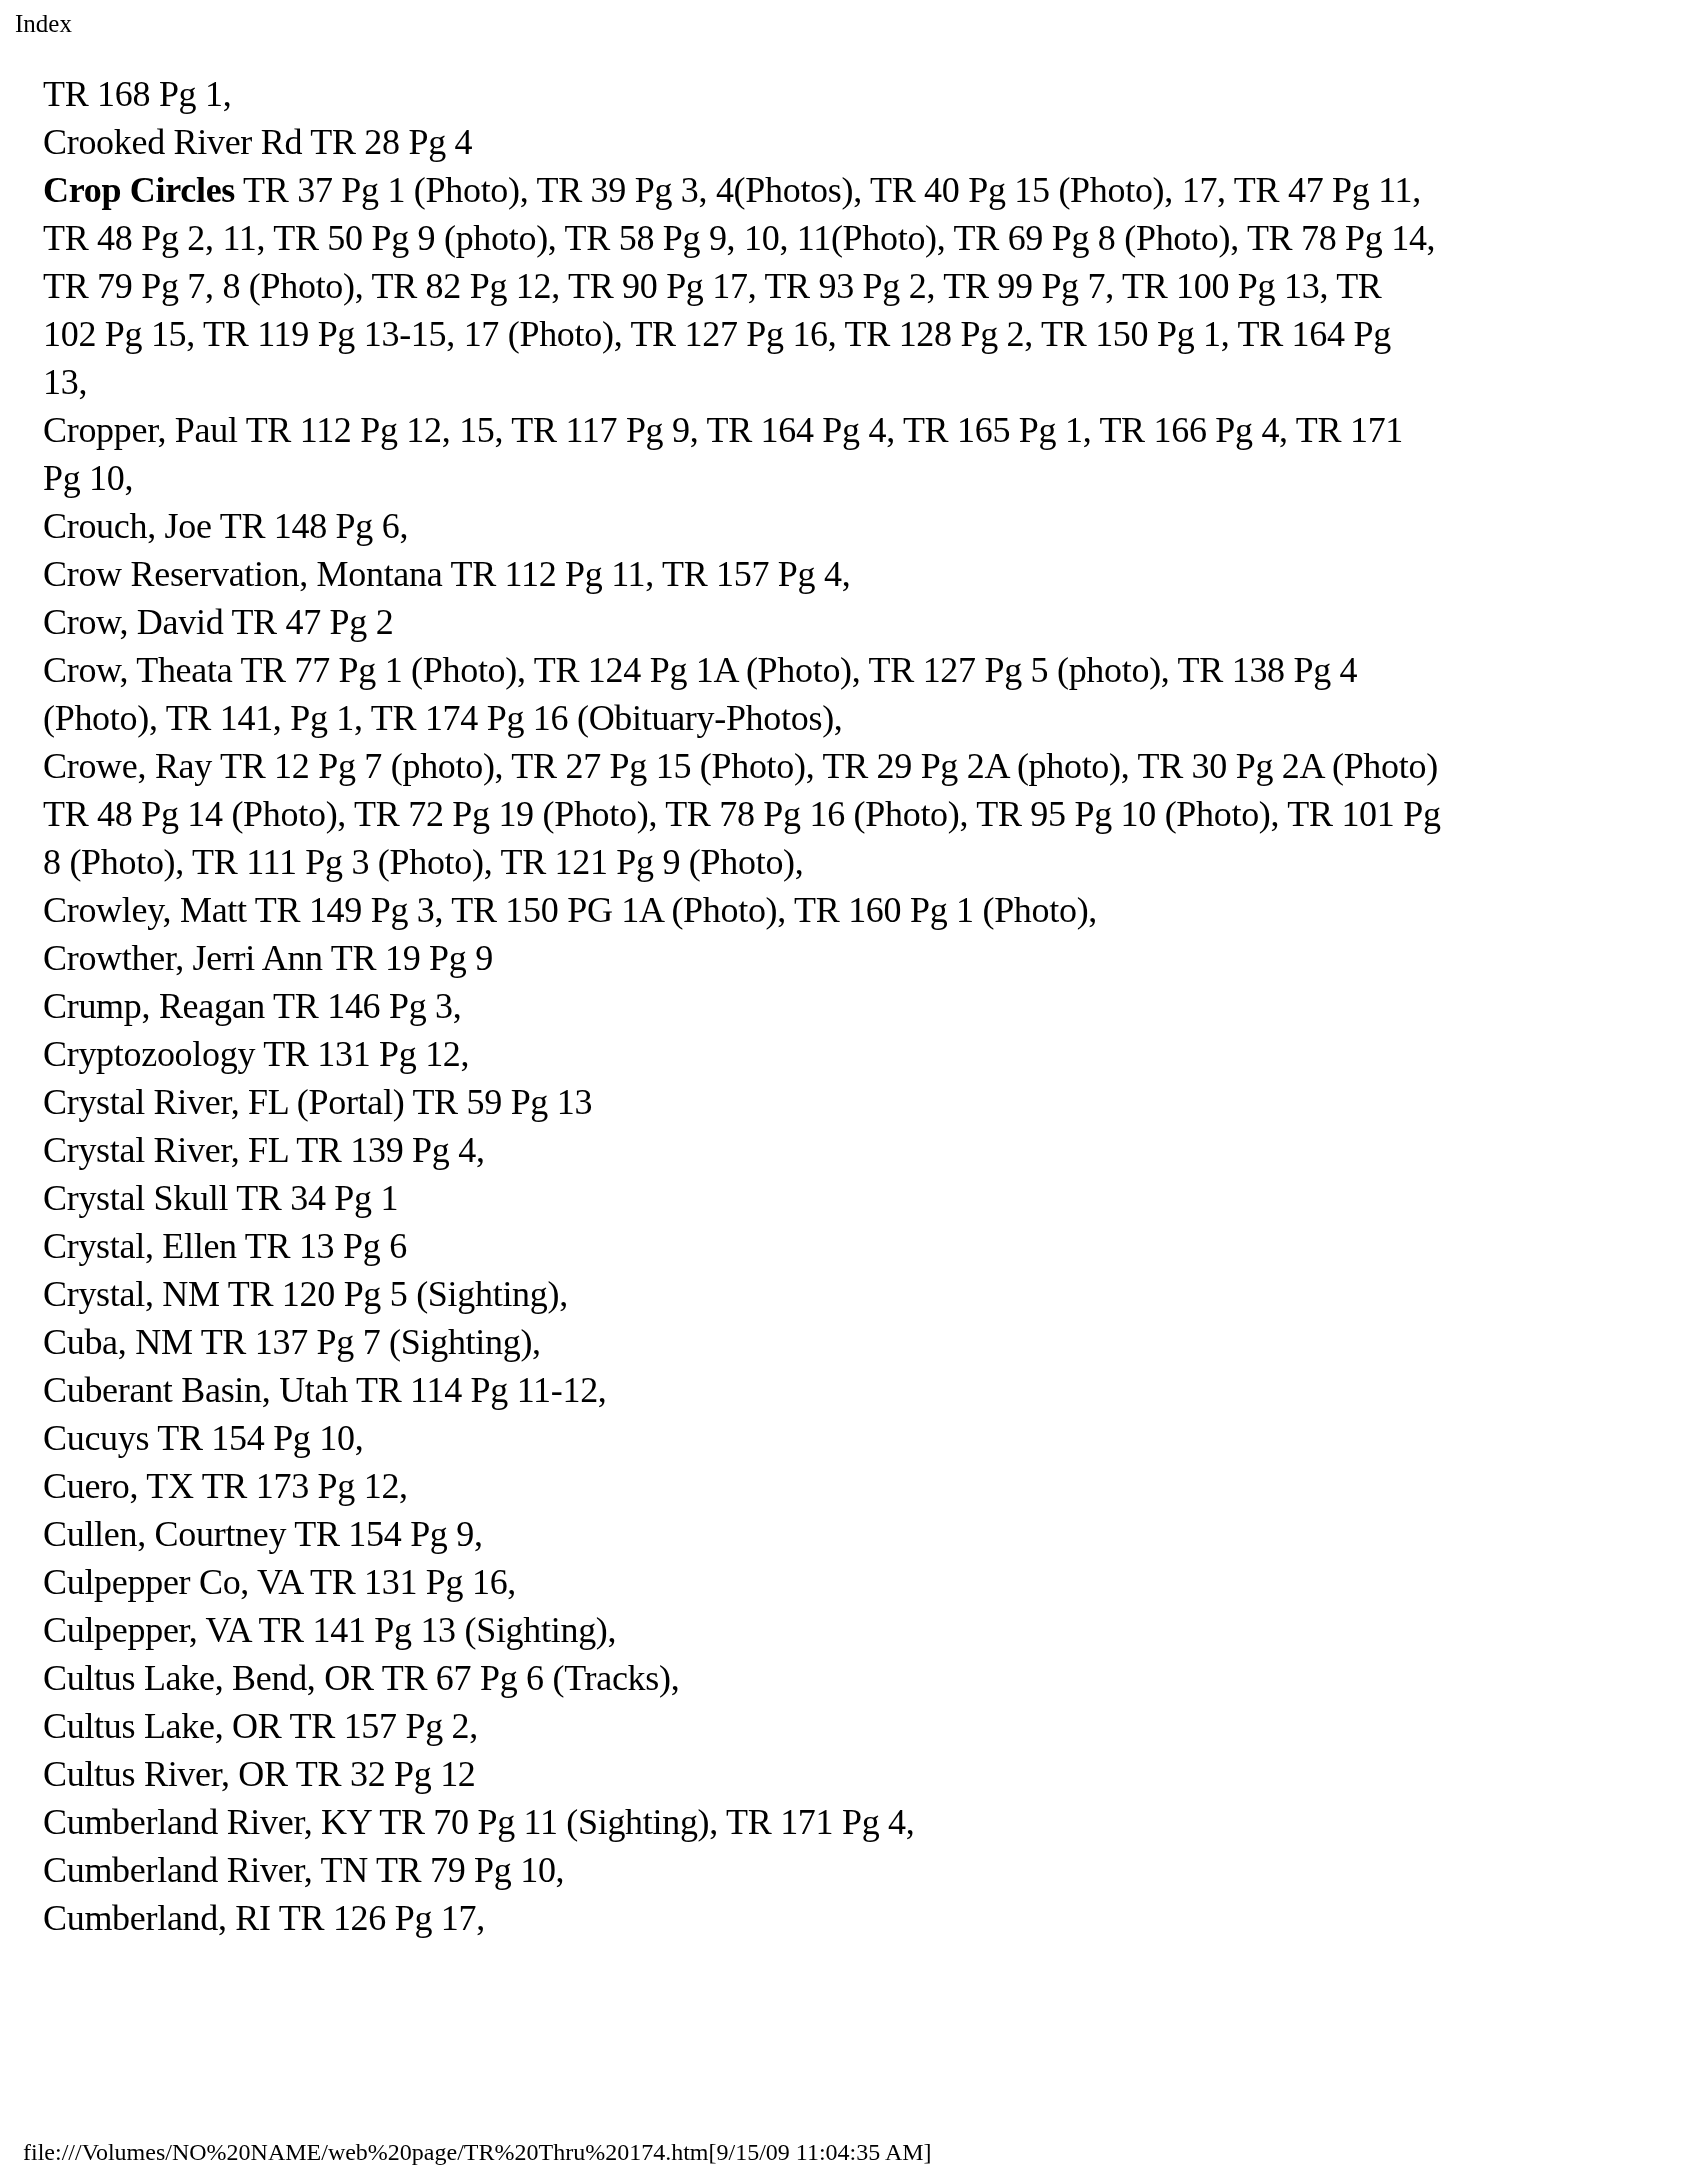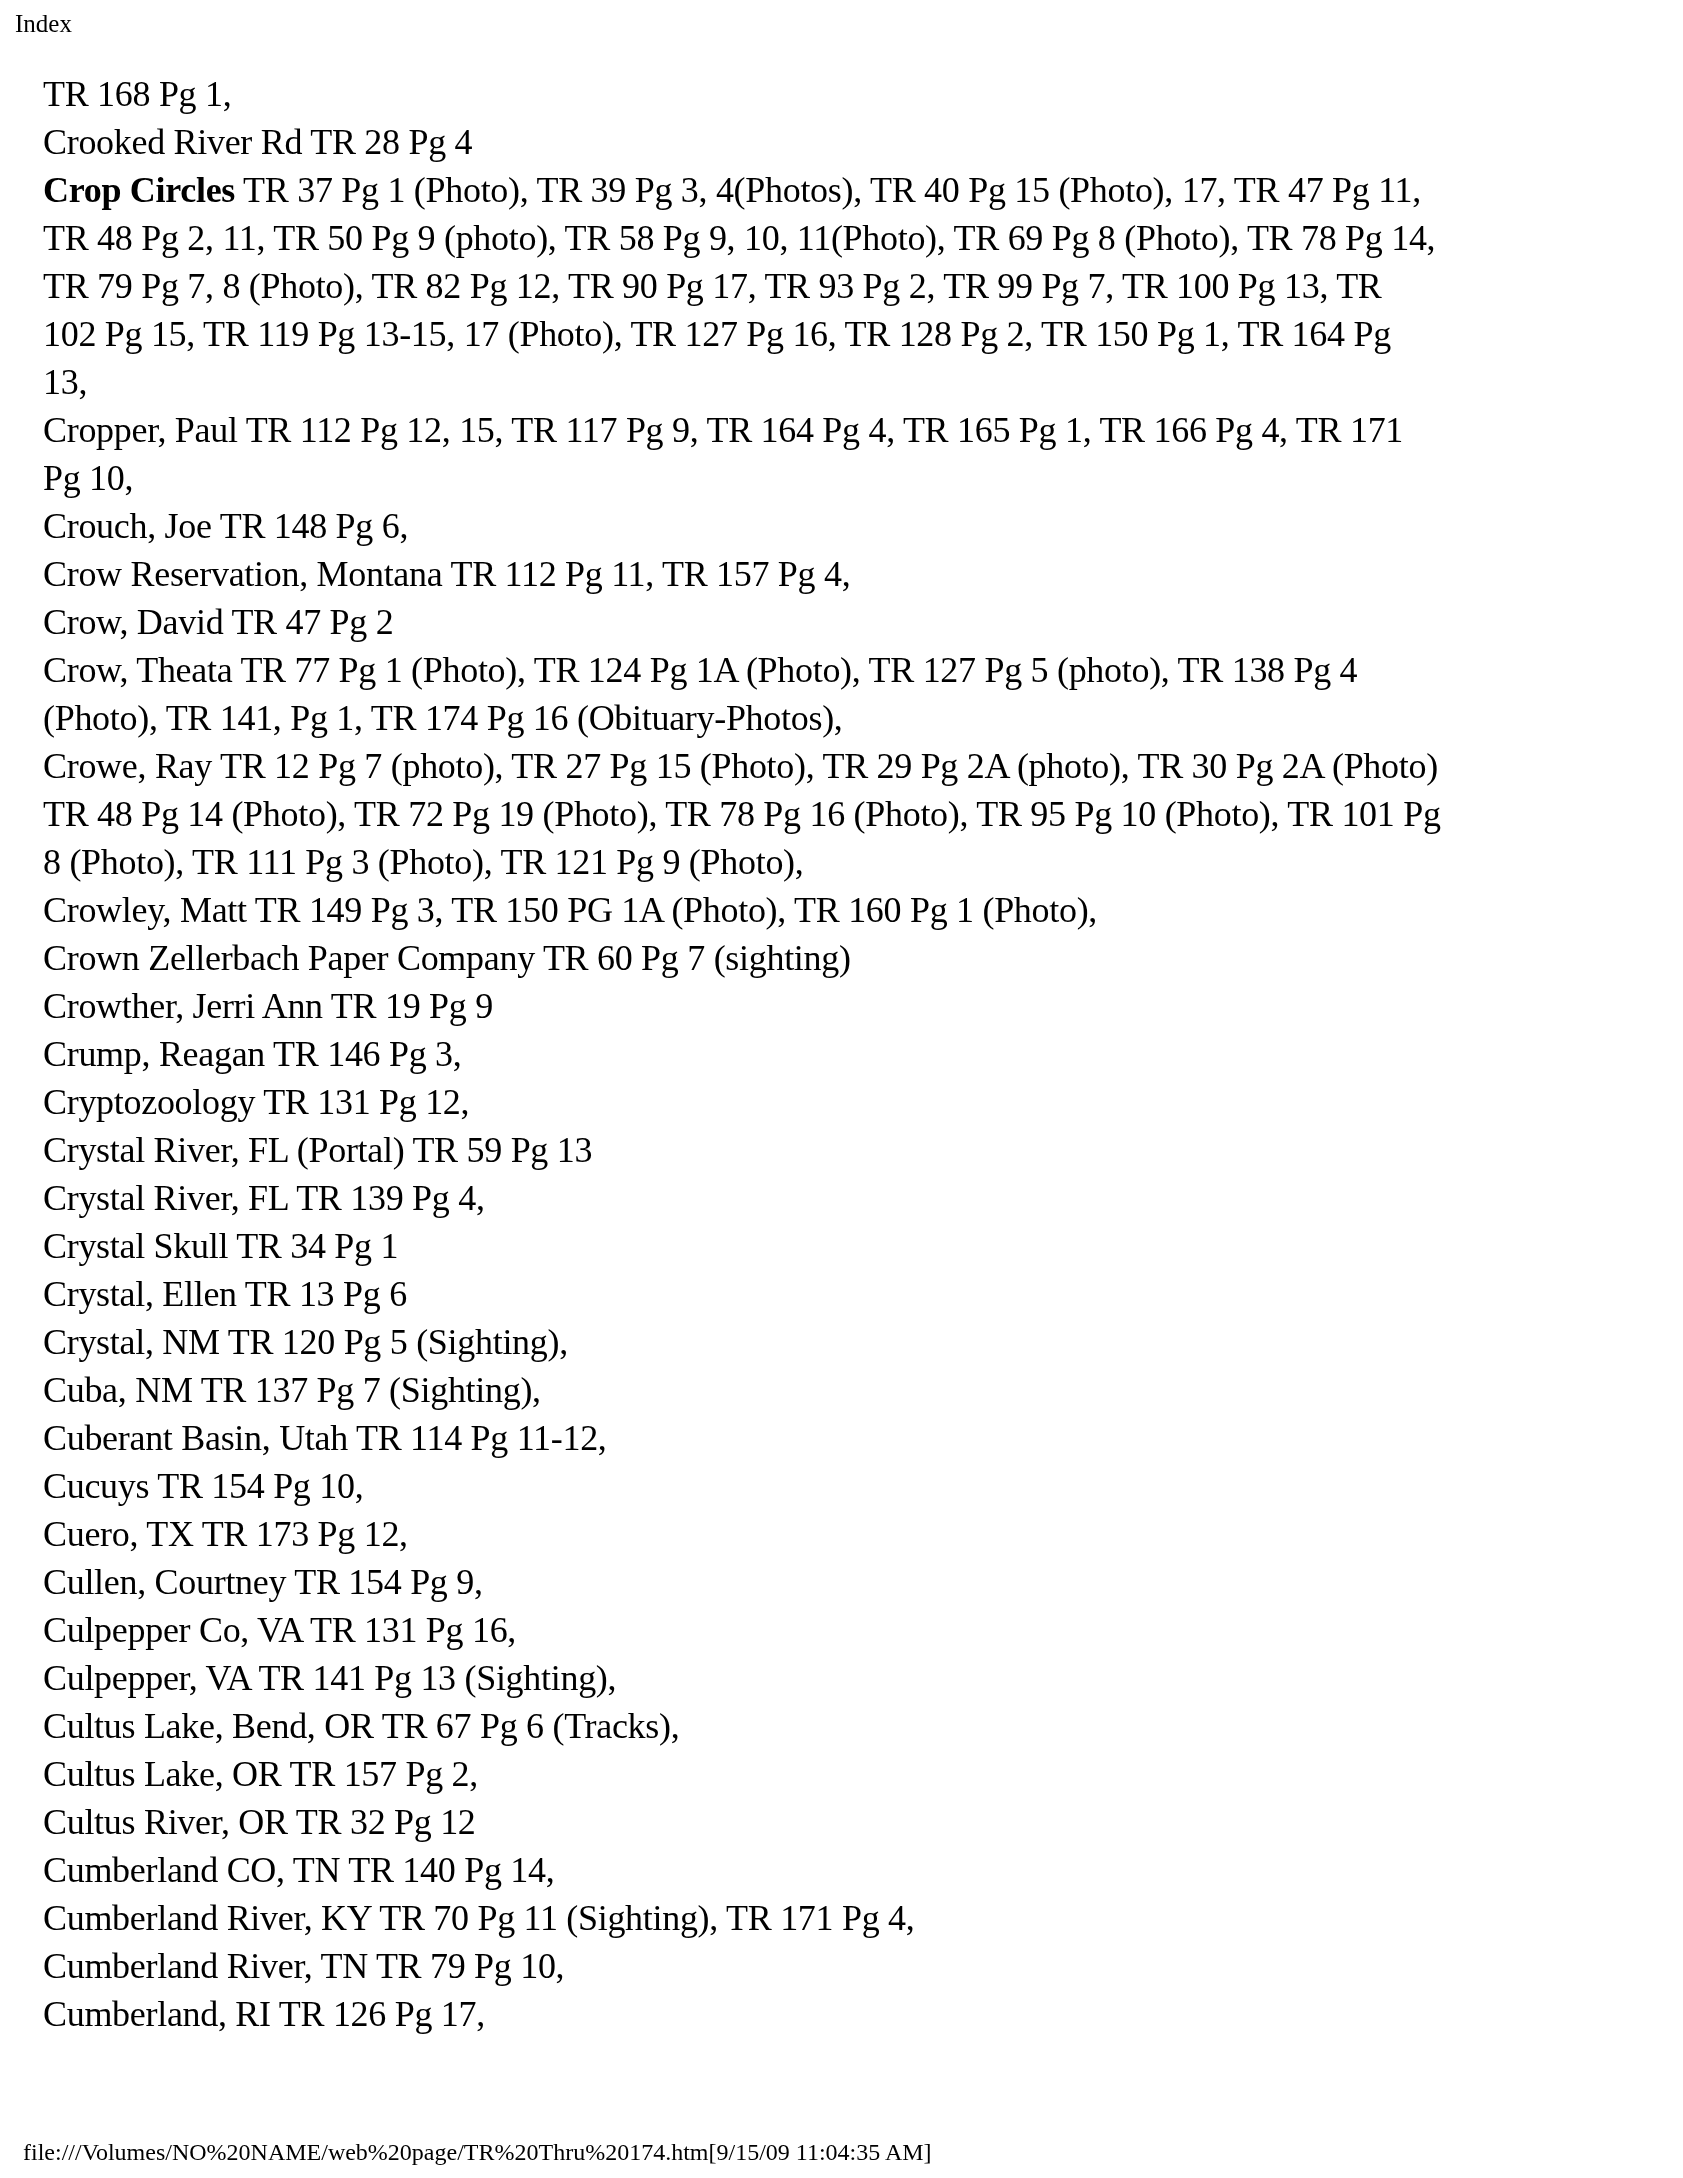--- a/index.html
+++ b/index.html
@@ -64,39 +64,37 @@
     <div class="index-line"><span>Pg 10,</span></div>
     <div class="index-line"><span>Crouch, Joe TR 148 Pg 6,</span></div>
     <div class="index-line"><span>Crow Reservation, Montana TR 112 Pg 11, TR 157 Pg 4,</span></div>
     <div class="index-line"><span>Crow, David TR 47 Pg 2</span></div>
     <div class="index-line"><span>Crow, Theata TR 77 Pg 1 (Photo), TR 124 Pg 1A (Photo), TR 127 Pg 5 (photo), TR 138 Pg 4</span></div>
     <div class="index-line"><span>(Photo), TR 141, Pg 1, TR 174 Pg 16 (Obituary-Photos),</span></div>
     <div class="index-line"><span>Crowe, Ray TR 12 Pg 7 (photo), TR 27 Pg 15 (Photo), TR 29 Pg 2A (photo), TR 30 Pg 2A (Photo)</span></div>
     <div class="index-line"><span>TR 48 Pg 14 (Photo), TR 72 Pg 19 (Photo), TR 78 Pg 16 (Photo), TR 95 Pg 10 (Photo), TR 101 Pg</span></div>
     <div class="index-line"><span>8 (Photo), TR 111 Pg 3 (Photo), TR 121 Pg 9 (Photo),</span></div>
     <div class="index-line"><span>Crowley, Matt TR 149 Pg 3, TR 150 PG 1A (Photo), TR 160 Pg 1 (Photo),</span></div>
-    <div class="index-line"><span>Crown Zellerbach Paper Company TR 60 Pg 7 (sighting)</span></div>
     <div class="index-line"><span>Crowther, Jerri Ann TR 19 Pg 9</span></div>
     <div class="index-line"><span>Crump, Reagan TR 146 Pg 3,</span></div>
     <div class="index-line"><span>Cryptozoology TR 131 Pg 12,</span></div>
     <div class="index-line"><span>Crystal River, FL (Portal) TR 59 Pg 13</span></div>
     <div class="index-line"><span>Crystal River, FL TR 139 Pg 4,</span></div>
     <div class="index-line"><span>Crystal Skull TR 34 Pg 1</span></div>
     <div class="index-line"><span>Crystal, Ellen TR 13 Pg 6</span></div>
     <div class="index-line"><span>Crystal, NM TR 120 Pg 5 (Sighting),</span></div>
     <div class="index-line"><span>Cuba, NM TR 137 Pg 7 (Sighting),</span></div>
     <div class="index-line"><span>Cuberant Basin, Utah TR 114 Pg 11-12,</span></div>
     <div class="index-line"><span>Cucuys TR 154 Pg 10,</span></div>
     <div class="index-line"><span>Cuero, TX TR 173 Pg 12,</span></div>
     <div class="index-line"><span>Cullen, Courtney TR 154 Pg 9,</span></div>
     <div class="index-line"><span>Culpepper Co, VA TR 131 Pg 16,</span></div>
     <div class="index-line"><span>Culpepper, VA TR 141 Pg 13 (Sighting),</span></div>
     <div class="index-line"><span>Cultus Lake, Bend, OR TR 67 Pg 6 (Tracks),</span></div>
     <div class="index-line"><span>Cultus Lake, OR TR 157 Pg 2,</span></div>
     <div class="index-line"><span>Cultus River, OR TR 32 Pg 12</span></div>
-    <div class="index-line"><span>Cumberland CO, TN TR 140 Pg 14,</span></div>
     <div class="index-line"><span>Cumberland River, KY TR 70 Pg 11 (Sighting), TR 171 Pg 4,</span></div>
     <div class="index-line"><span>Cumberland River, TN TR 79 Pg 10,</span></div>
     <div class="index-line"><span>Cumberland, RI TR 126 Pg 17,</span></div>
   </div>
 
 <div class="page-footer">file:///Volumes/NO%20NAME/web%20page/TR%20Thru%20174.htm[9/15/09 11:04:35 AM]</div>
 
 
 </body></html>

